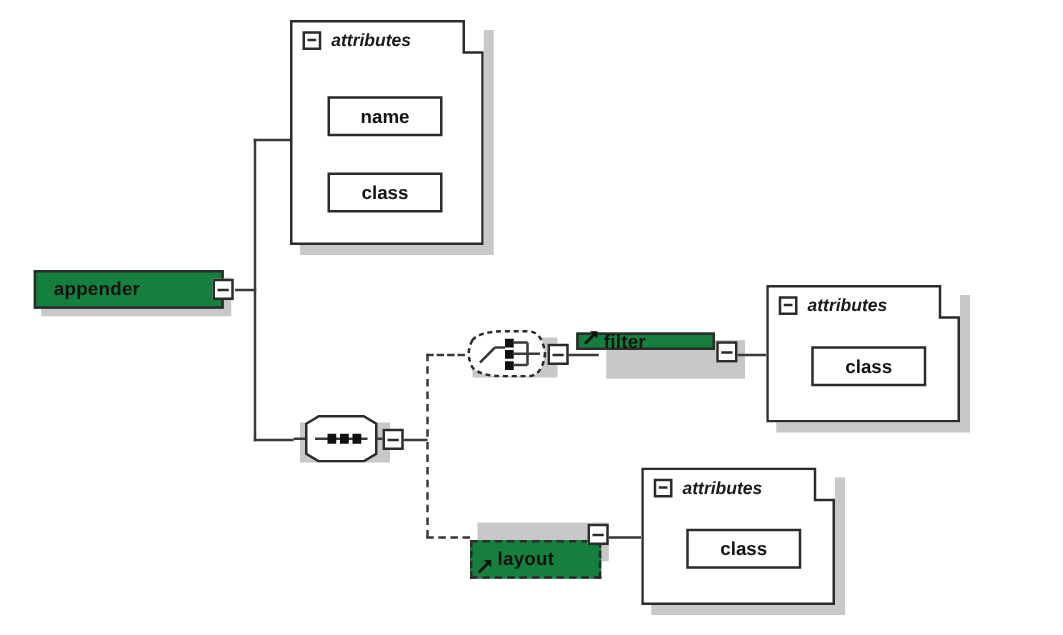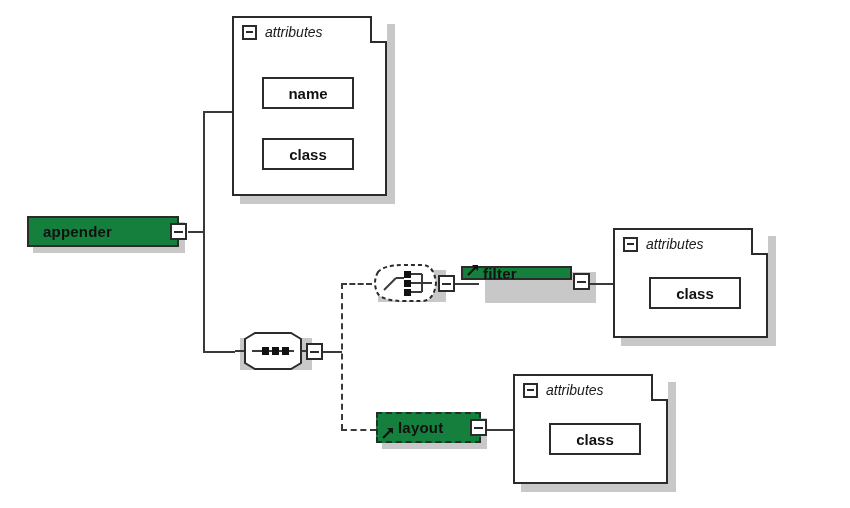--- a/index.html
+++ b/index.html
@@ -92,21 +92,21 @@
     left: 10px;
     top: 8px;
     display: flex;
     align-items: center;
     gap: 8px;
     z-index: 6;
   }
   .attr-title {
     font-family: "Liberation Sans", sans-serif;
     font-style: italic;
-    font-weight: normal;
+    font-weight: bold;
     font-size: 14px;
     color: #1a1a1a;
     white-space: nowrap;
   }
 
   
   .attritem {
     position: absolute;
     background: #ffffff;
     border: 2px solid #2b2b2b;
@@ -261,21 +261,21 @@
       <span class="toggle small" style="position:relative; left:0; top:0;"></span>
       <span class="attr-title">attributes</span>
     </div>
   </div>
   <div class="shadow" style="left:655px; top:283px; width:92px; height:32px;"></div>
   <div class="attritem" style="left:649px; top:277px; width:92px; height:32px;">
     <span class="alabel">class</span>
   </div>
 
   <div class="shadow" style="left:382px; top:418px; width:105px; height:31px;"></div>
-  <div class="elembox optional" style="left:376px; top:412px; width:105px; height:31px; padding-left:20px;">
+  <div class="elembox optional" style="left:376px; top:432px; width:105px; height:31px; padding-left:20px;">
     <span class="elabel">layout</span>
     <svg class="refarrow" viewBox="0 0 14 14">
       <path d="M1,12 L10,3" stroke="#111111" stroke-width="2.2" fill="none"></path>
       <path d="M11,2 L11,8 L5,2 Z" fill="#111111"></path>
     </svg>
   </div>
   <div class="toggle" style="left:470px; top:419px;"></div>
 
   <div class="shadow" style="left:521px; top:382px; width:155px; height:110px;"></div>
   <div class="attrpanel" style="left:513px; top:374px; width:155px; height:110px;">

